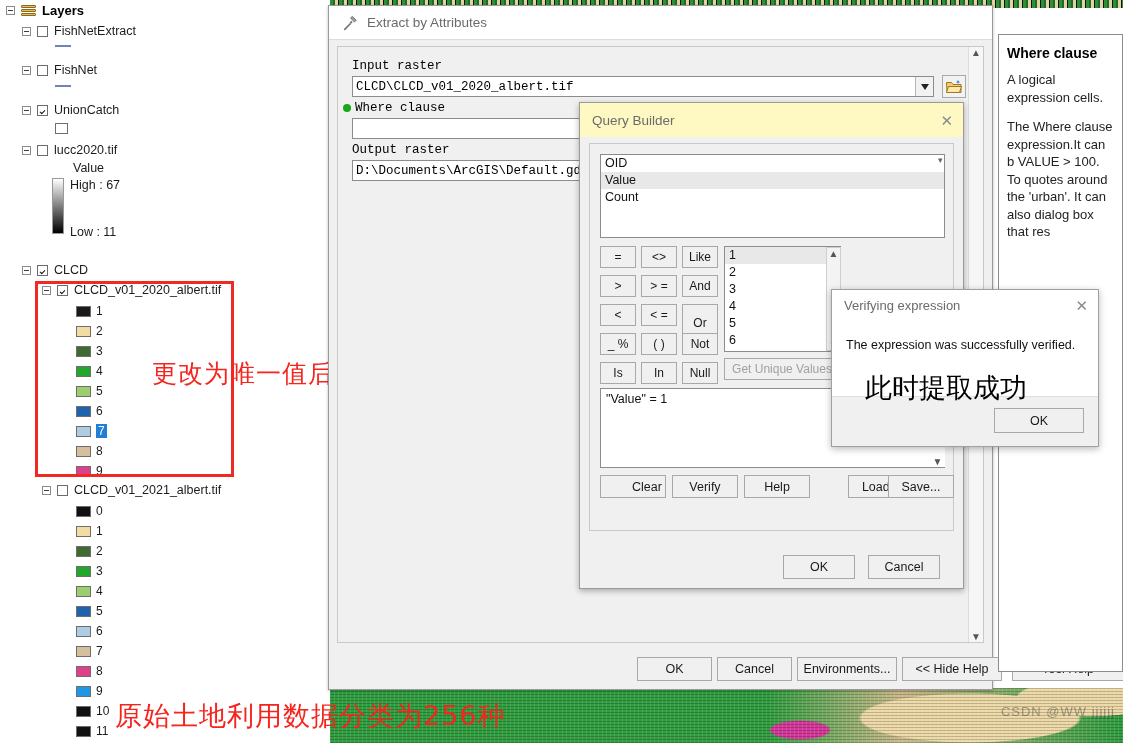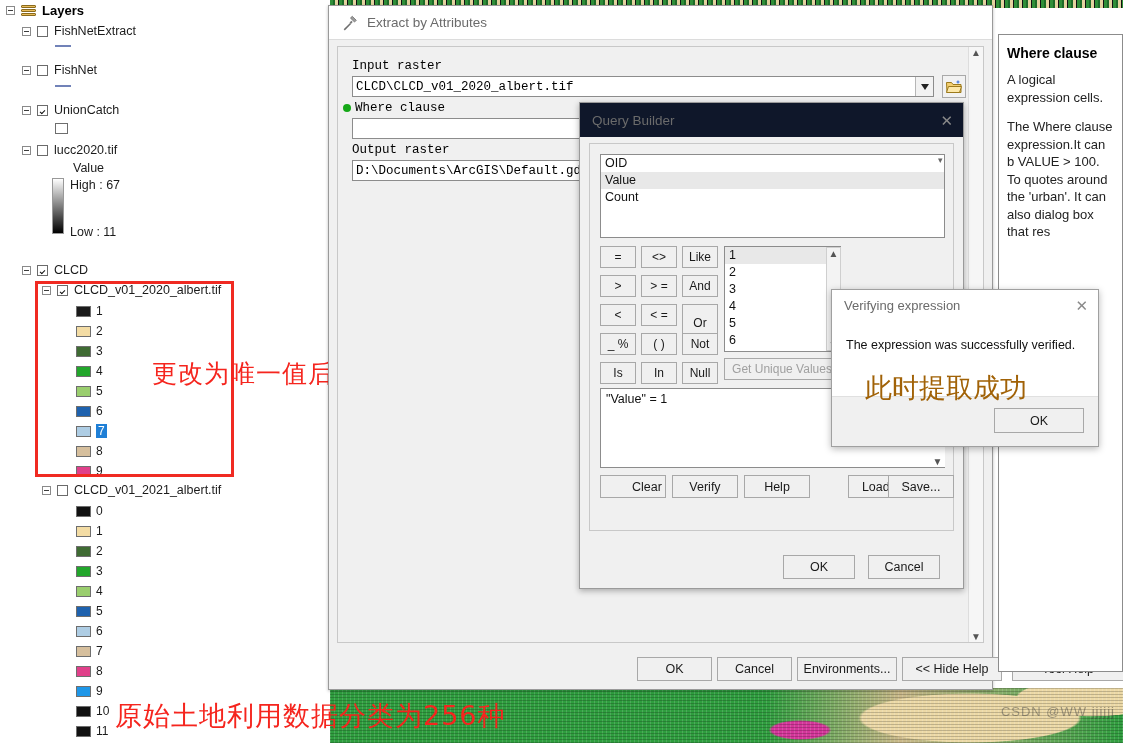--- a/index.html
+++ b/index.html
@@ -154,21 +154,21 @@
   }
   #help h3 { margin: 0 0 10px 0; font-size: 14px; color: #000; }
   #help p { margin: 0 0 12px 0; font-size: 13px; color: #222; line-height: 1.35; }
 
   
   #qb {
     position: absolute; left: 579px; top: 102px; width: 385px; height: 487px;
     background: #f0f0f0; border: 1px solid #9a9a9a;
     box-shadow: 0 2px 6px rgba(0,0,0,.3);
   }
-  #qb-title { height: 34px; background: #0f172a; display: flex; align-items: center;
+  #qb-title { height: 34px; background: #fef9c3; display: flex; align-items: center;
               justify-content: space-between; padding: 0 10px 0 12px; }
   #qb-title .t { color: #6b6b6b; font-size: 13.5px; }
   .xbtn { color: #8a8a8a; font-size: 15px; line-height: 1; }
   #qb-inner {
     position: absolute; left: 9px; top: 40px; right: 9px; height: 388px;
     background: #f0f0f0; border: 1px solid #c8c8c8;
   }
   .listbox { background:#fff; border:1px solid #8c8c8c; overflow:hidden; }
   .listbox .item { font-size:12.5px; padding:0 4px; line-height:17px; color:#111; }
   .listbox .item.sel { background:#e8e8e8; }
@@ -193,21 +193,21 @@
   }
   #msgbox .mb-text { position:absolute; left:14px; top:48px; font-size:12.5px; color:#111; }
   #msgbox .mb-foot {
     position:absolute; left:0; right:0; bottom:0; height:50px; background:#f0f0f0;
     border-top:1px solid #e0e0e0;
   }
   #msgbox .mb-ok {
     position:absolute; right:14px; top:11px; width:90px; height:25px;
   }
   .cn-ok {
-    position:absolute; left:865px; top:370px; color:#a16207;
+    position:absolute; left:865px; top:370px; color:#000000;
     font-family:"DejaVu Sans", sans-serif; font-size:27px; white-space:nowrap;
   }
 </style>
 </head>
 <body>
 
 <div id="root">
 
   <div id="map-top"></div>
   <div id="map-strip">

